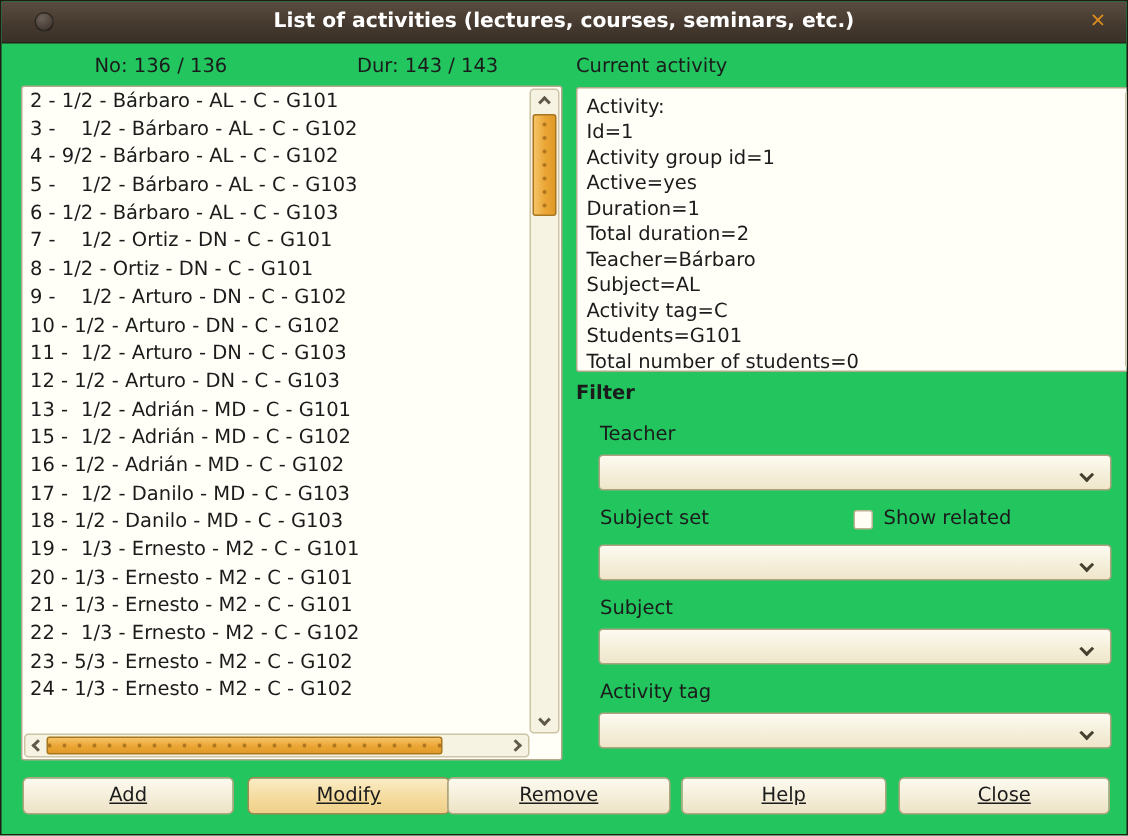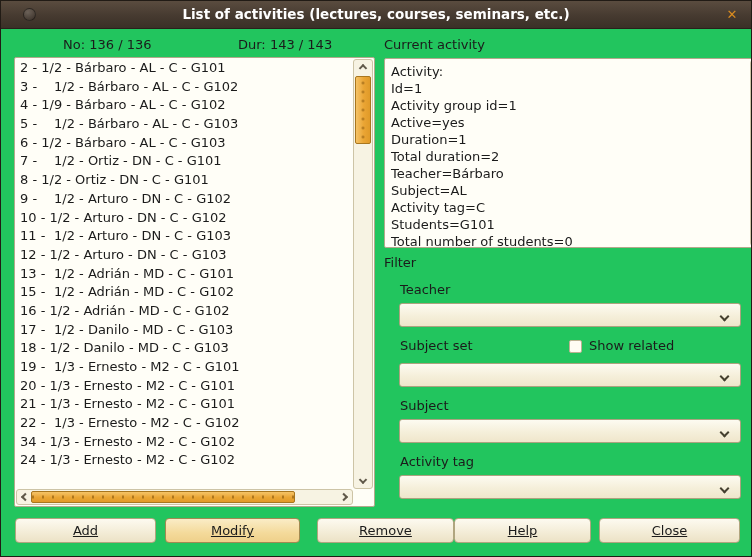--- a/index.html
+++ b/index.html
@@ -96,21 +96,21 @@
   .chev.down  { transform: translate(-50%,-70%) rotate(45deg); }
   .chev.left  { transform: translate(-30%,-50%) rotate(135deg); }
   .chev.right { transform: translate(-70%,-50%) rotate(-45deg); }
   
   .ta-frame { left:383px; top:57px; width:388px; height:190px; }
   .ta-viewport {
     position:absolute; left:1px; top:1px; right:21px; bottom:1px;
     overflow:hidden; padding:3px 4px 0 5px; line-height:17px;
   }
   
-  .filter-title { position:absolute; left:383px; top:254px; font-weight:normal; }
+  .filter-title { position:absolute; left:383px; top:254px; font-weight:bold; }
   .fl-label { position:absolute; white-space:nowrap; }
   .combo {
     position:absolute; width:342px; height:24px; left:398px;
     background:linear-gradient(#fdfbf1, #f5efda 55%, #efe6cb);
     border:1px solid #aca37f; border-radius:3px;
   }
   .combo .chev { border-color:#45402f; width:7px; height:7px;
     left:auto; right:12px; top:9px; transform:rotate(45deg); }
   .combo .val { position:absolute; left:6px; top:3px; right:28px;
     overflow:hidden; white-space:nowrap; }
@@ -142,39 +142,39 @@
   </div>
 
   <div class="hdr-label" style="left:62px">No: 136 / 136</div>
   <div class="hdr-label" style="left:237px">Dur: 143 / 143</div>
   <div class="hdr-label" style="left:383px">Current activity</div>
 
   <div class="frame list-frame">
     <div class="list-viewport">
         <div class="row cont">2 - 1/2 - Bárbaro - AL - C - G101</div>
         <div class="row leader"><span class="num">3 -</span><span>1/2 - Bárbaro - AL - C - G102</span></div>
-        <div class="row cont">4 - 1/9 - Bárbaro - AL - C - G102</div>
+        <div class="row cont">4 - 9/2 - Bárbaro - AL - C - G102</div>
         <div class="row leader"><span class="num">5 -</span><span>1/2 - Bárbaro - AL - C - G103</span></div>
         <div class="row cont">6 - 1/2 - Bárbaro - AL - C - G103</div>
         <div class="row leader"><span class="num">7 -</span><span>1/2 - Ortiz - DN - C - G101</span></div>
         <div class="row cont">8 - 1/2 - Ortiz - DN - C - G101</div>
         <div class="row leader"><span class="num">9 -</span><span>1/2 - Arturo - DN - C - G102</span></div>
         <div class="row cont">10 - 1/2 - Arturo - DN - C - G102</div>
         <div class="row leader"><span class="num">11 -</span><span>1/2 - Arturo - DN - C - G103</span></div>
         <div class="row cont">12 - 1/2 - Arturo - DN - C - G103</div>
         <div class="row leader"><span class="num">13 -</span><span>1/2 - Adrián - MD - C - G101</span></div>
         <div class="row leader"><span class="num">15 -</span><span>1/2 - Adrián - MD - C - G102</span></div>
         <div class="row cont">16 - 1/2 - Adrián - MD - C - G102</div>
         <div class="row leader"><span class="num">17 -</span><span>1/2 - Danilo - MD - C - G103</span></div>
         <div class="row cont">18 - 1/2 - Danilo - MD - C - G103</div>
         <div class="row leader"><span class="num">19 -</span><span>1/3 - Ernesto - M2 - C - G101</span></div>
         <div class="row cont">20 - 1/3 - Ernesto - M2 - C - G101</div>
         <div class="row cont">21 - 1/3 - Ernesto - M2 - C - G101</div>
         <div class="row leader"><span class="num">22 -</span><span>1/3 - Ernesto - M2 - C - G102</span></div>
-        <div class="row cont">34 - 1/3 - Ernesto - M2 - C - G102</div>
+        <div class="row cont">23 - 5/3 - Ernesto - M2 - C - G102</div>
         <div class="row cont">24 - 1/3 - Ernesto - M2 - C - G102</div>
       </div>
     <div class="vscroll">
       <div class="track">
         <div class="sb-arrow" style="top:0; left:2px">
             <span class="chev up"></span>
           </div>
         <div class="thumb v" style="top:16px; height:68px"></div>
         <div class="sb-arrow" style="bottom:0; left:2px">
             <span class="chev down"></span>
@@ -244,17 +244,17 @@
   </div>
 
   <div class="fl-label" style="left:399px; top:453px">Activity tag</div>
   <div class="combo" style="top:474px">
     <span class="val"></span>
     <span class="chev"></span>
   </div>
 
   <div class="btn" style="left:14px; width:141px">Add</div>
   <div class="btn default" style="left:164px; width:135px">Modify</div>
-  <div class="btn" style="left:316px; width:137px">Remove</div>
+  <div class="btn" style="left:297px; width:149px">Remove</div>
   <div class="btn" style="left:453px; width:137px">Help</div>
   <div class="btn" style="left:598px; width:141px">Close</div>
 
 </div>
 
 </body></html>

